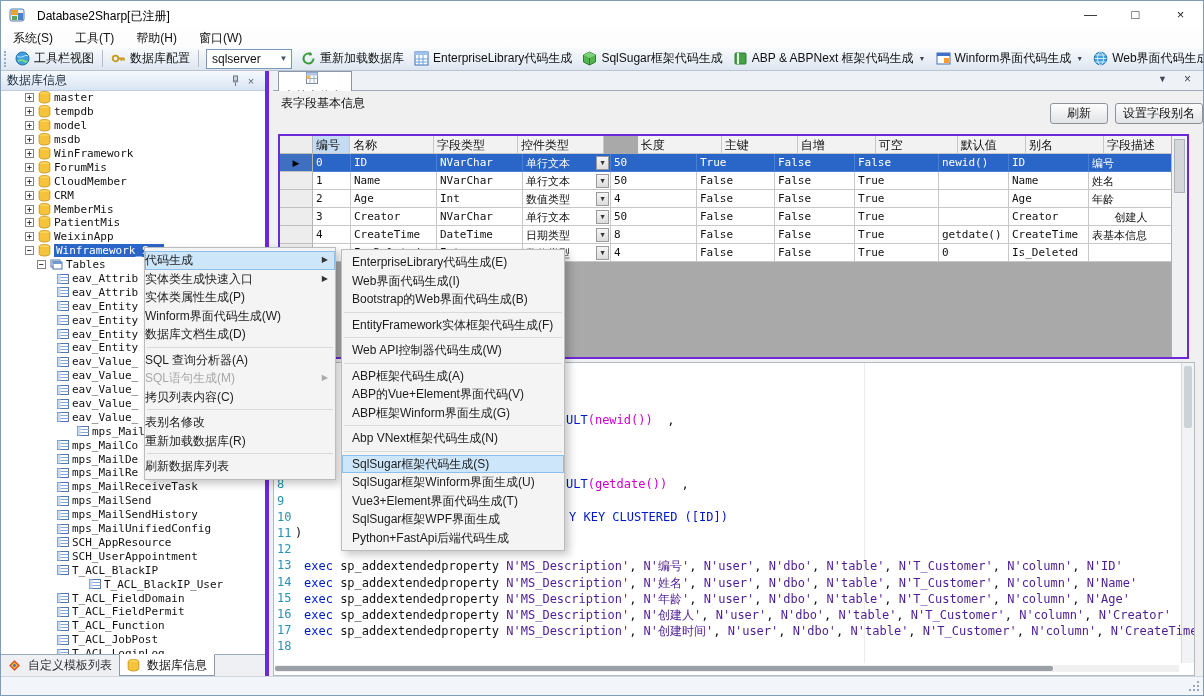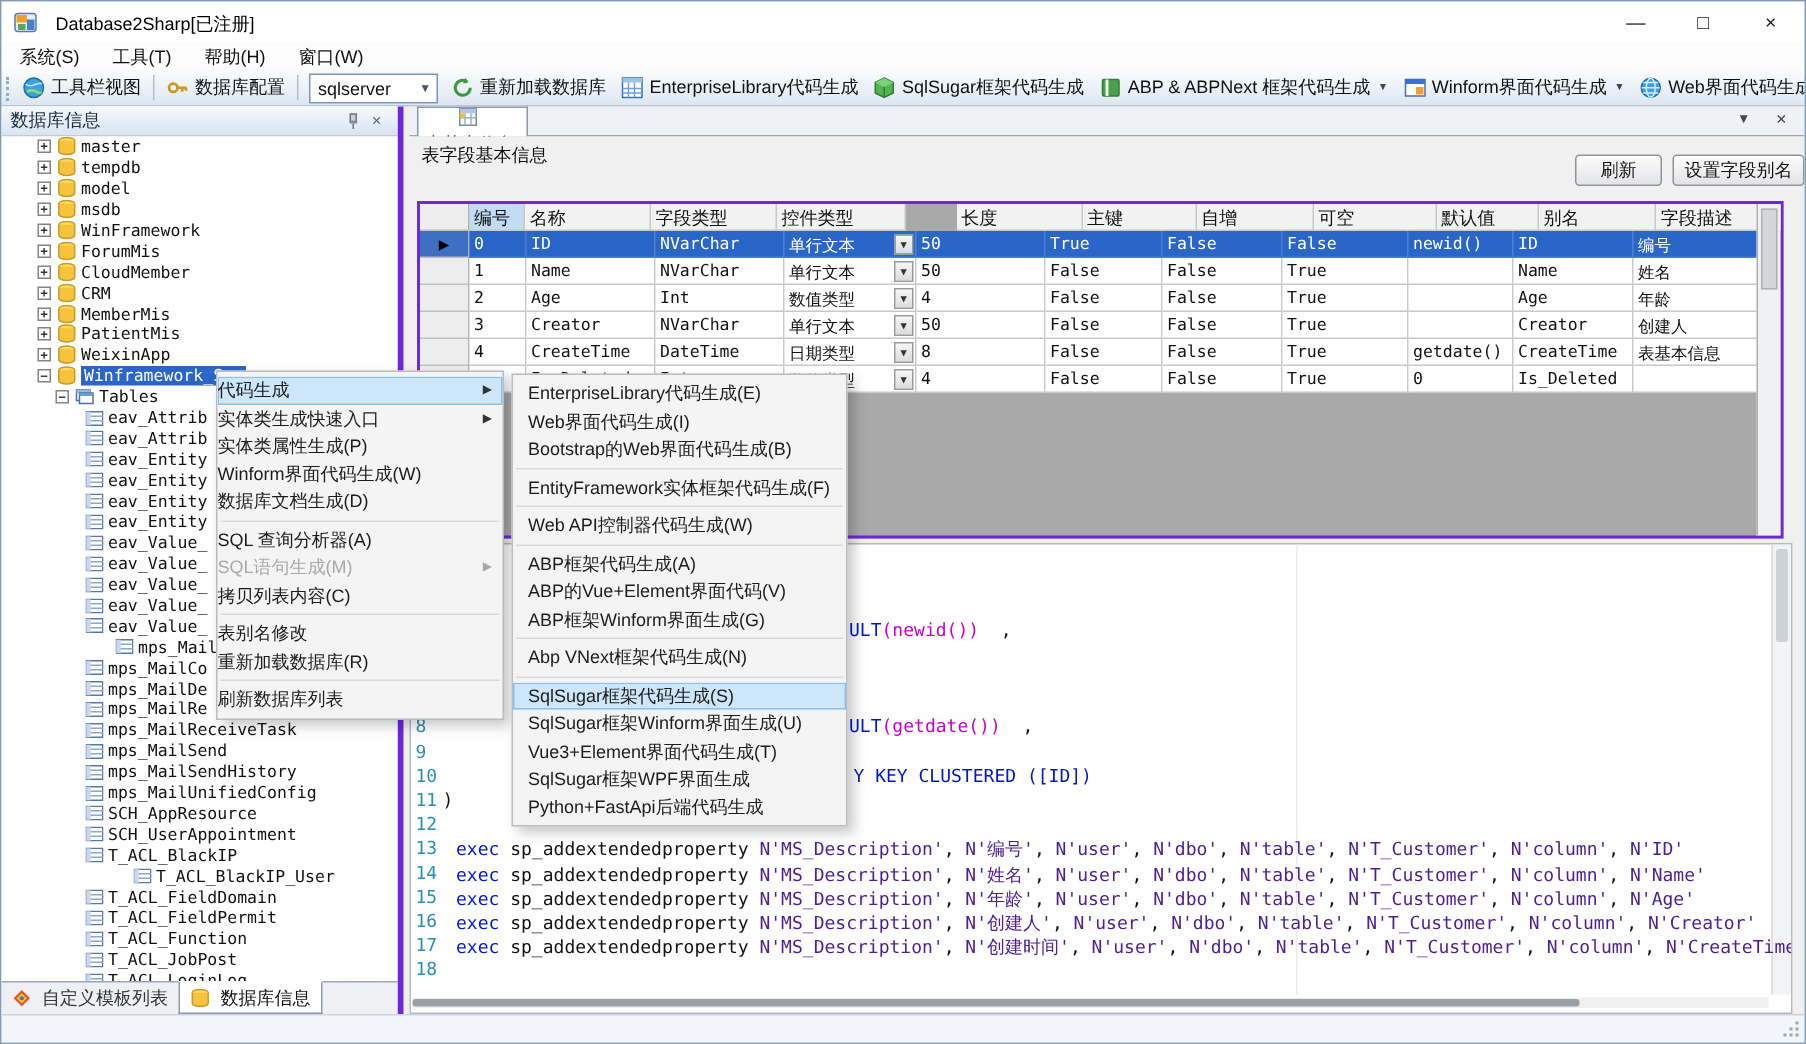--- a/index.html
+++ b/index.html
@@ -769,21 +769,21 @@
             <div class="g-cell g-combo" style="width: 88px;">
               <span class="g-combo-text">单行文本</span>
               <span class="g-combo-btn">▼</span>
             </div>
             <div class="g-cell" style="width: 86px;">50</div>
             <div class="g-cell" style="width: 78px;">False</div>
             <div class="g-cell" style="width: 80px;">False</div>
             <div class="g-cell" style="width: 84px;">True</div>
             <div class="g-cell" style="width: 70px;"></div>
             <div class="g-cell" style="width: 80px;">Creator</div>
-            <div class="g-cell" style="width: 85px;">创建人</div>
+            <div class="g-cell" style="width: 85px; text-align: center;">创建人</div>
           </div>
           <div class="g-row">
             <div class="g-rowhead"></div>
             <div class="g-cell" style="width: 38px;">4</div>
             <div class="g-cell" style="width: 86px;">CreateTime</div>
             <div class="g-cell" style="width: 86px;">DateTime</div>
             <div class="g-cell g-combo" style="width: 88px;">
               <span class="g-combo-text">日期类型</span>
               <span class="g-combo-btn">▼</span>
             </div>

